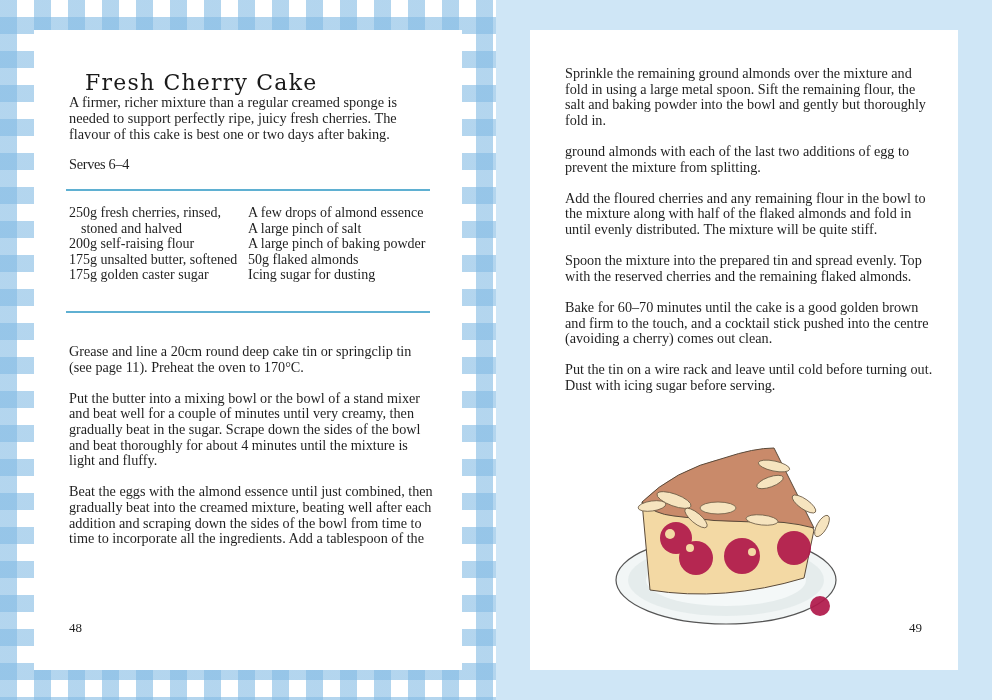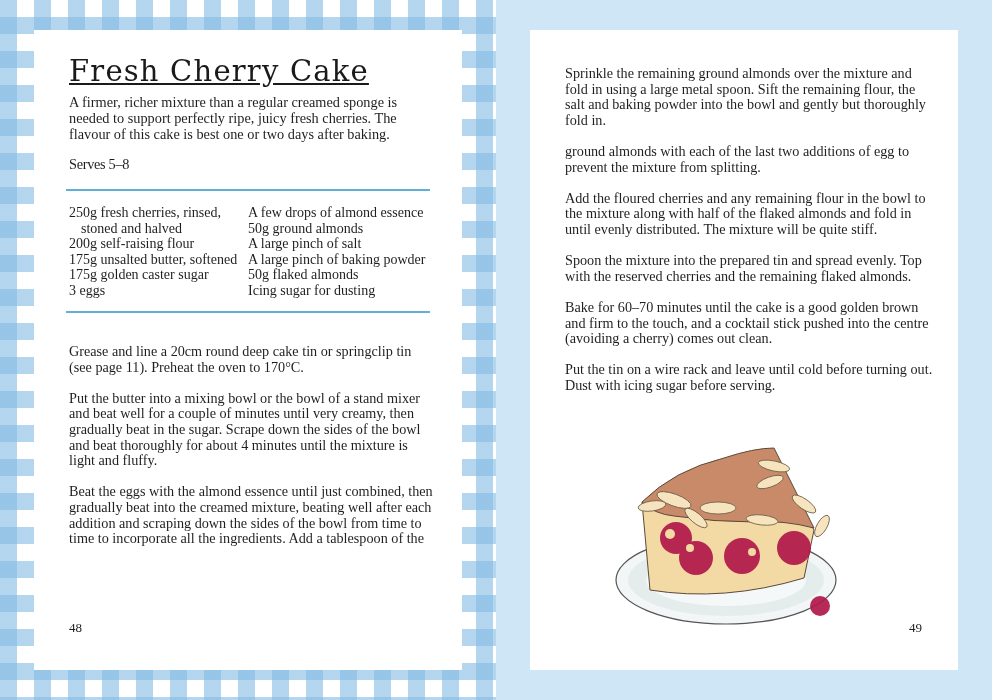--- a/index.html
+++ b/index.html
@@ -24,21 +24,21 @@
     }
     .page {
       position: absolute; background: #ffffff;
     }
     .page-left { left: 34px; top: 30px; width: 428px; height: 640px; }
     .page-right { left: 530px; top: 30px; width: 428px; height: 640px; }
 
     .title {
       position: absolute; left: 35px; top: 24px;
       font-family: "DejaVu Serif", serif;
-      font-size: 29px; letter-spacing: 1.2px; color: #1a1a1a; margin: 0; font-weight: normal; text-decoration: underline;
+      font-size: 22px; letter-spacing: 1.2px; color: #1a1a1a; margin: 16px; font-weight: normal;
     }
     .intro {
       position: absolute; left: 35px; top: 64px; width: 360px;
       font-size: 14.3px; line-height: 16px; margin: 0;
     }
     .serves {
       position: absolute; left: 35px; top: 126px;
       font-size: 14.3px; margin: 0; letter-spacing: -0.3px;
     }
     .rule {
@@ -74,34 +74,32 @@
   </style>
 </head>
 <body>
 
 <div class="gingham"></div>
 <div class="right-bg"></div>
 
 <div class="page page-left">
   <h1 class="title">Fresh Cherry Cake</h1>
   <p class="intro">A firmer, richer mixture than a regular creamed sponge is needed to support perfectly ripe, juicy fresh cherries. The flavour of this cake is best one or two days after baking.</p>
-  <p class="serves">Serves 5–8</p>
+  <p class="serves">Serves 6–4</p>
 
   <div class="rule rule-top"></div>
 
   <ul class="ingredients ing-col-1">
     <li class="indent-wrap">250g fresh cherries, rinsed, stoned and halved</li>
     <li>200g self-raising flour</li>
     <li>175g unsalted butter, softened</li>
     <li>175g golden caster sugar</li>
-    <li>3 eggs</li>
   </ul>
   <ul class="ingredients ing-col-2">
     <li>A few drops of almond essence</li>
-    <li>50g ground almonds</li>
     <li>A large pinch of salt</li>
     <li>A large pinch of baking powder</li>
     <li>50g flaked almonds</li>
     <li>Icing sugar for dusting</li>
   </ul>
 
   <div class="rule rule-bottom"></div>
 
   <div class="body-text steps-left">
     <p class="step">Grease and line a 20cm round deep cake tin or springclip tin (see page 11). Preheat the oven to 170°C.</p>

